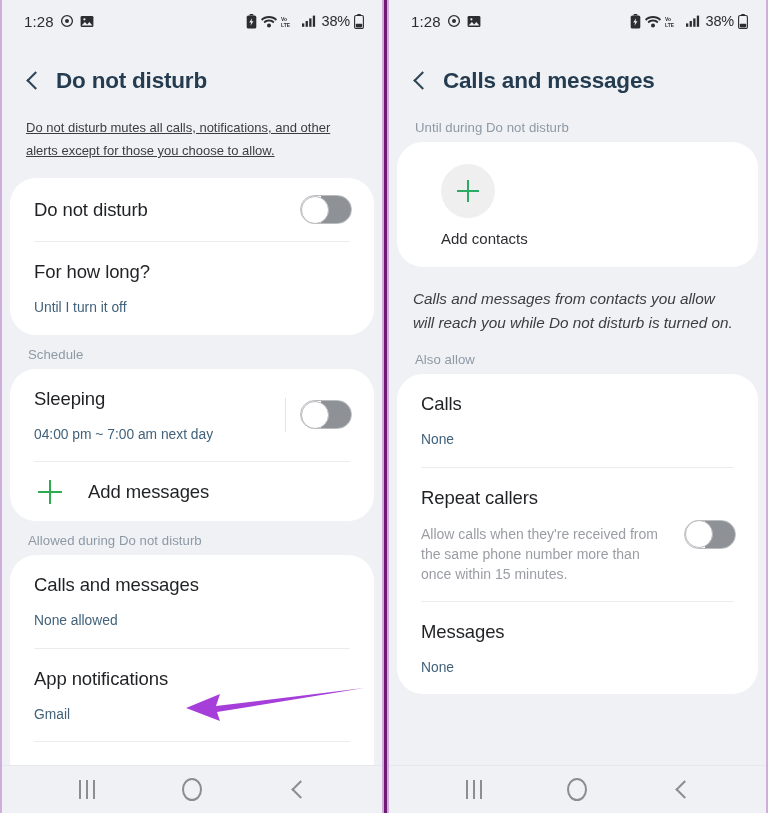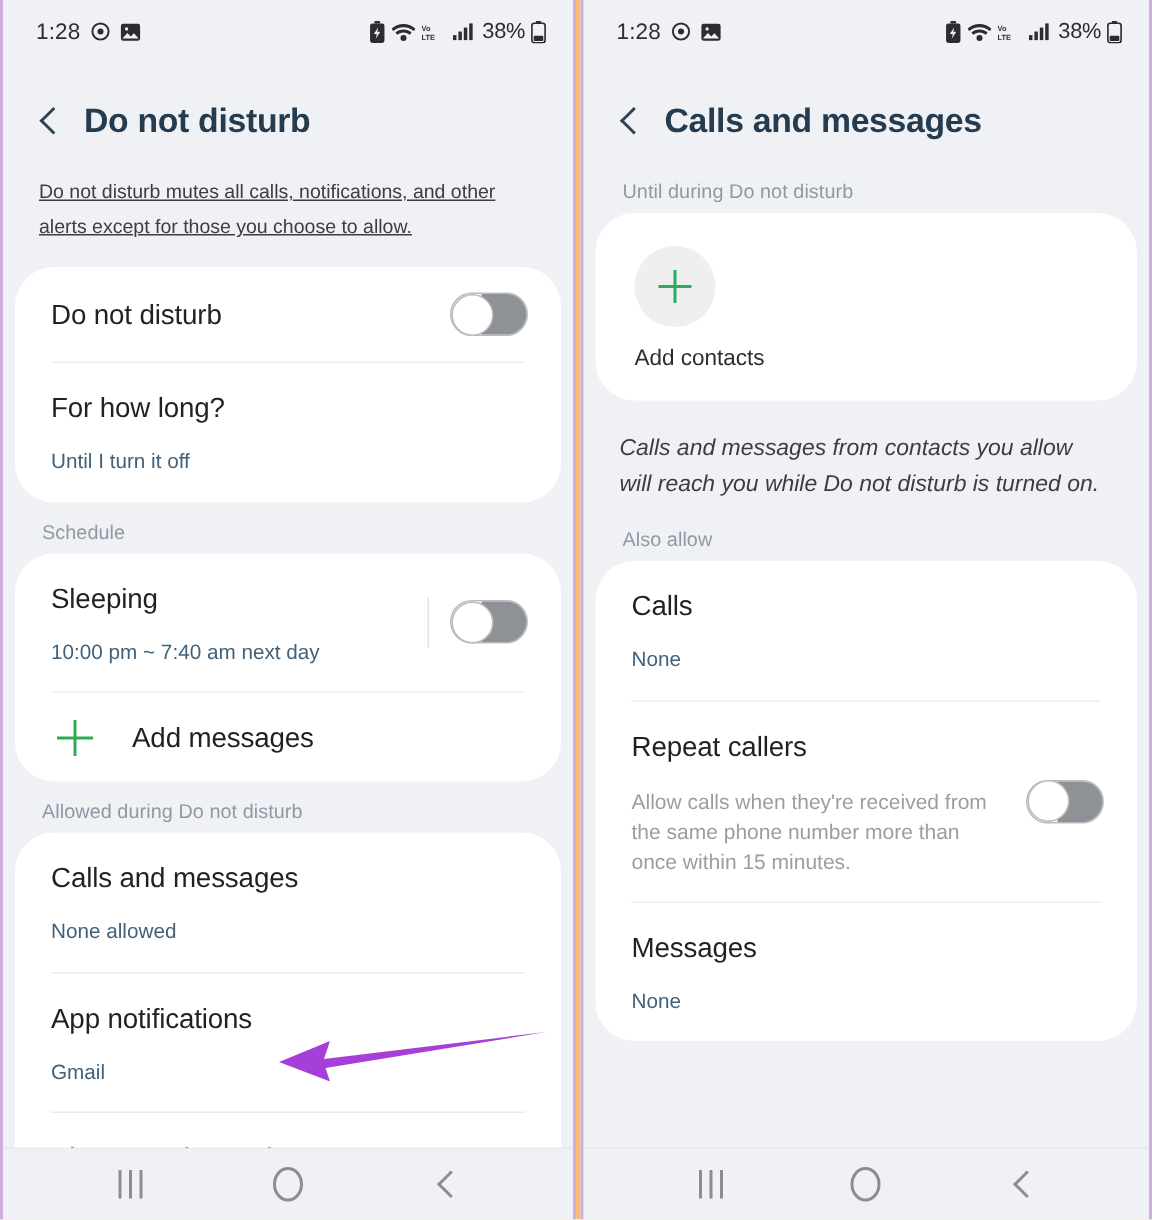--- a/index.html
+++ b/index.html
@@ -6,21 +6,21 @@
   html, body {
     width:768px; height:813px;
     background:#ffffff;
     font-family:"Liberation Sans", sans-serif;
     overflow:hidden;
   }
   .stage {
     position:relative;
     width:768px; height:813px;
     display:flex;
-    background:#fdba74;
+    background:#701a75;
   }
 
   
   .phone {
     position:relative;
     width:384px;
     height:813px;
     background:#eff1f4;
     border-left:2px solid #cfaedd;
     border-right:2px solid #cfaedd;
@@ -180,21 +180,21 @@
   .plus-glyph::before, .plus-glyph::after {
     content:"";
     position:absolute;
     background:#2eab52;
   }
   .plus-glyph::before { left:11px; top:0; width:2px; height:24px; }
   .plus-glyph::after  { top:11px; left:0; height:2px; width:24px; }
 
   
   .add-contacts {
-    padding:22px 24px 20px 26px;
+    padding:22px 24px 20px 44px;
   }
   .avatar-circle {
     width:54px; height:54px;
     border-radius:50%;
     background:#efeff0;
     position:relative;
   }
   .avatar-circle .p::before, .avatar-circle .p::after {
     content:"";
     position:absolute;
@@ -347,21 +347,21 @@
           </div>
         </div>
       </div>
 
       <div class="section-label">Schedule</div>
 
       <div class="card">
         <div class="row">
           <div class="row-text">
             <div class="row-title">Sleeping</div>
-            <div class="row-sub">10:00 pm ~ 7:40 am next day</div>
+            <div class="row-sub">04:00 pm ~ 7:00 am next day</div>
           </div>
           <div class="toggle-sep"></div>
           <div class="toggle">
             <span class="track-fill"></span>
             <span class="knob"></span>
           </div>
         </div>
         <div class="divider"></div>
         <div class="row">
           <span class="plus-glyph"></span>

